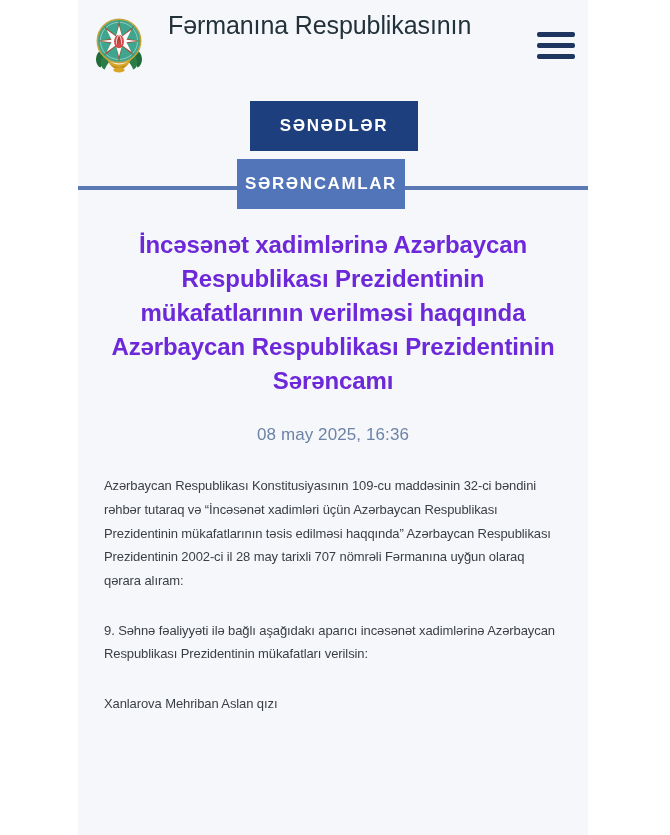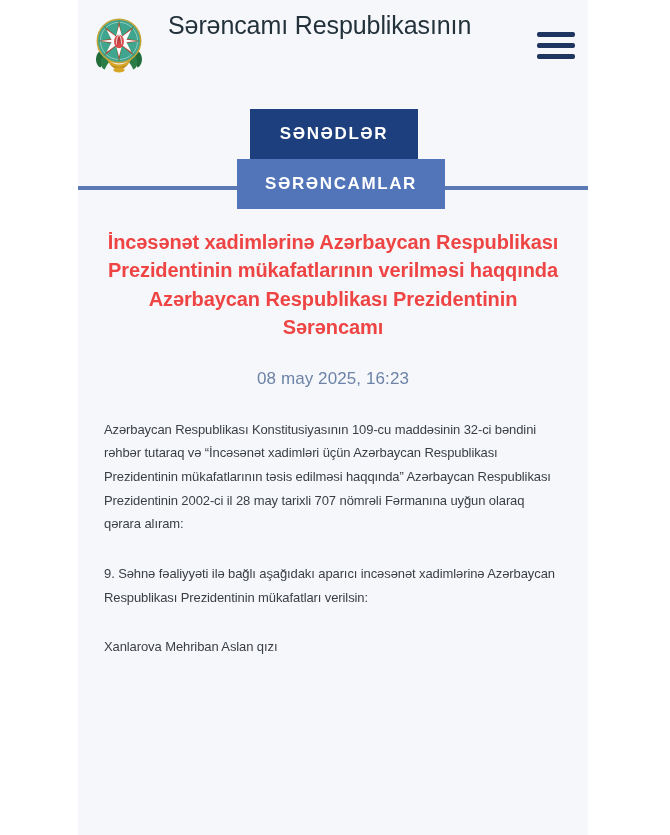--- a/index.html
+++ b/index.html
@@ -114,47 +114,47 @@
     justify-content: center;
     color: #ffffff;
     font-weight: 700;
     letter-spacing: 1.6px;
     cursor: pointer;
     box-sizing: border-box;
     user-select: none;
   }
   .tab-primary {
     left: 172px;           
-    top: 9px;             
+    top: 1px;             
     width: 168px;
     height: 50px;
     background: #1d3f7d;
     font-size: 17px;
     z-index: 2;
   }
   .tab-secondary {
     left: 159px;           
     top: 59px;             
-    width: 208px;
+    width: 168px;
     height: 50px;
     background: #5275ba;
     font-size: 17px;
     z-index: 3;
   }
 
   
   .article {
     position: relative;
     padding: 0 26px;
   }
   .doc-title {
     margin: 18px 0 0 0;
     text-align: center;
-    color: #ef4444;
-    font-size: 20px;
+    color: #6d28d9;
+    font-size: 24px;
     font-weight: 700;
     line-height: 1.42;
     letter-spacing: -0.1px;
   }
   .doc-date {
     margin: 27px 0 0 0;
     text-align: center;
     color: #6d83a8;
     font-size: 17px;
     font-weight: 400;
@@ -222,39 +222,39 @@
 
           <path d="M50 20 L55 38 L70 27 L62 43 L80 45 L62 47 L70 63 L55 52 L50 70 L45 52 L30 63 L38 47 L20 45 L38 43 L30 27 L45 38 Z" fill="#ffffff"></path>
 
           <ellipse cx="50" cy="46" rx="8" ry="11" fill="#d94a4a"></ellipse>
           <path d="M50 33 C45 40 44 46 46 52 C47 48 48 45 50 43 C52 45 53 48 54 52 C56 46 55 40 50 33 Z" fill="#f2f2f2" opacity="0.75"></path>
           <path d="M50 36 C47 42 46 47 48 51 C49 47 49.5 45 50 44 C50.5 45 51 47 52 51 C54 47 53 42 50 36 Z" fill="#b93636"></path>
         </svg>
       </div>
 
       <div class="brand">
-        <span class="brand-line1">Sərəncamı Respublikasının</span>
+        <span class="brand-line1">Fərmanına Respublikasının</span>
       </div>
 
       <button class="hamburger" aria-label="menu">
         <span></span>
         <span></span>
         <span></span>
       </button>
     </header>
 
     <div class="tabs-zone">
       <div class="rule"></div>
       <div class="tab tab-primary">SƏNƏDLƏR</div>
       <div class="tab tab-secondary">SƏRƏNCAMLAR</div>
     </div>
 
     <article class="article">
       <h1 class="doc-title">İncəsənət xadimlərinə Azərbaycan Respublikası Prezidentinin mükafatlarının verilməsi haqqında Azərbaycan Respublikası Prezidentinin Sərəncamı</h1>
-      <div class="doc-date">08 may 2025, 16:23</div>
+      <div class="doc-date">08 may 2025, 16:36</div>
       <div class="doc-body">
         <p>Azərbaycan Respublikası Konstitusiyasının 109-cu maddəsinin 32-ci bəndini rəhbər tutaraq və “İncəsənət xadimləri üçün Azərbaycan Respublikası Prezidentinin mükafatlarının təsis edilməsi haqqında” Azərbaycan Respublikası Prezidentinin 2002-ci il 28 may tarixli 707 nömrəli Fərmanına uyğun olaraq qərara alıram:</p>
         <p>9. Səhnə fəaliyyəti ilə bağlı aşağıdakı aparıcı incəsənət xadimlərinə Azərbaycan Respublikası Prezidentinin mükafatları verilsin:</p>
         <p>Xanlarova Mehriban Aslan qızı</p>
       </div>
     </article>
 
   </div>
 </div>
 

